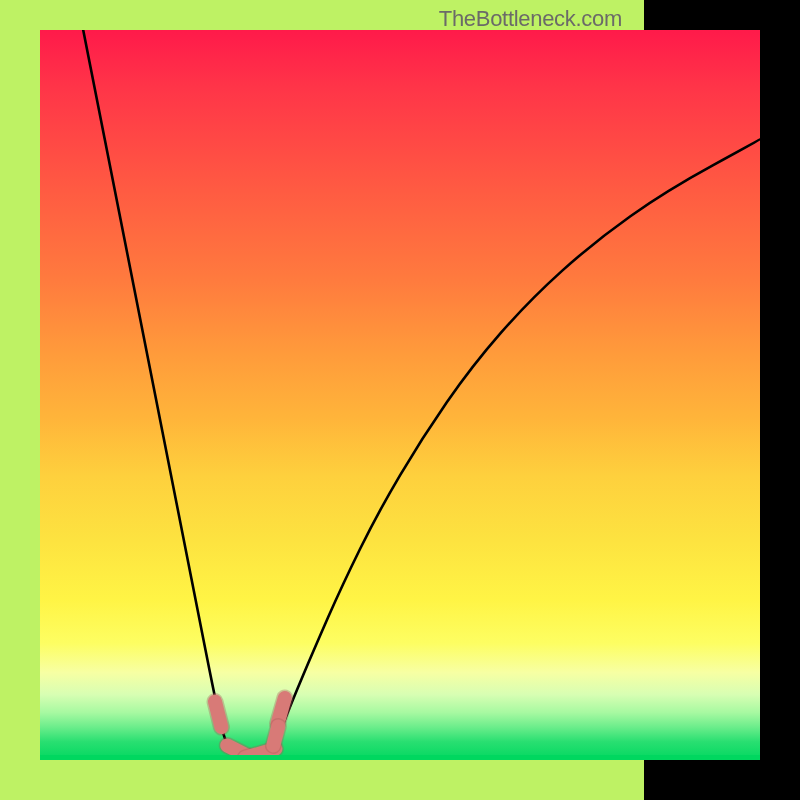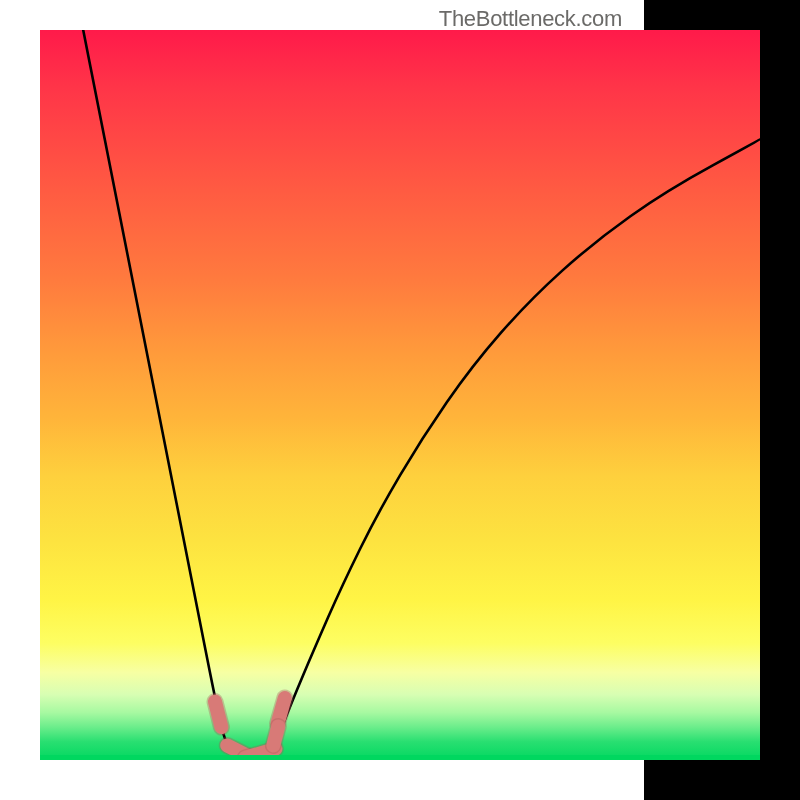--- a/index.html
+++ b/index.html
@@ -7,21 +7,21 @@
     padding: 0;
     width: 800px;
     height: 800px;
     background: #000000;
     overflow: hidden;
   }
   .container {
     position: relative;
     width: 644px;
     height: 800px;
-    background: #ffffff;
+    background: #bef264;
   }
   .watermark {
     position: absolute;
     top: 6px;
     right: 22px;
     color: #6b6a68;
     font-family: Arial, Helvetica, sans-serif;
     font-size: 22px;
     font-weight: 500;
     letter-spacing: -0.3px;

